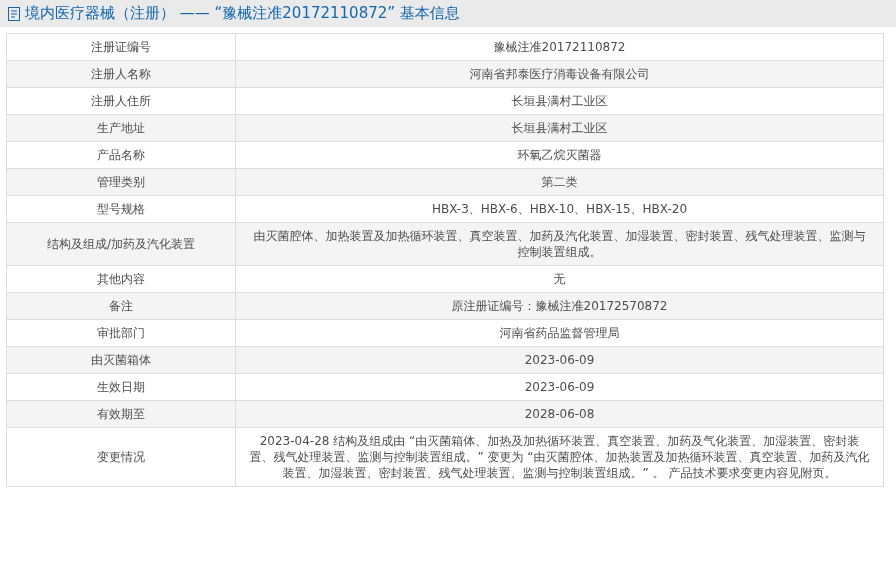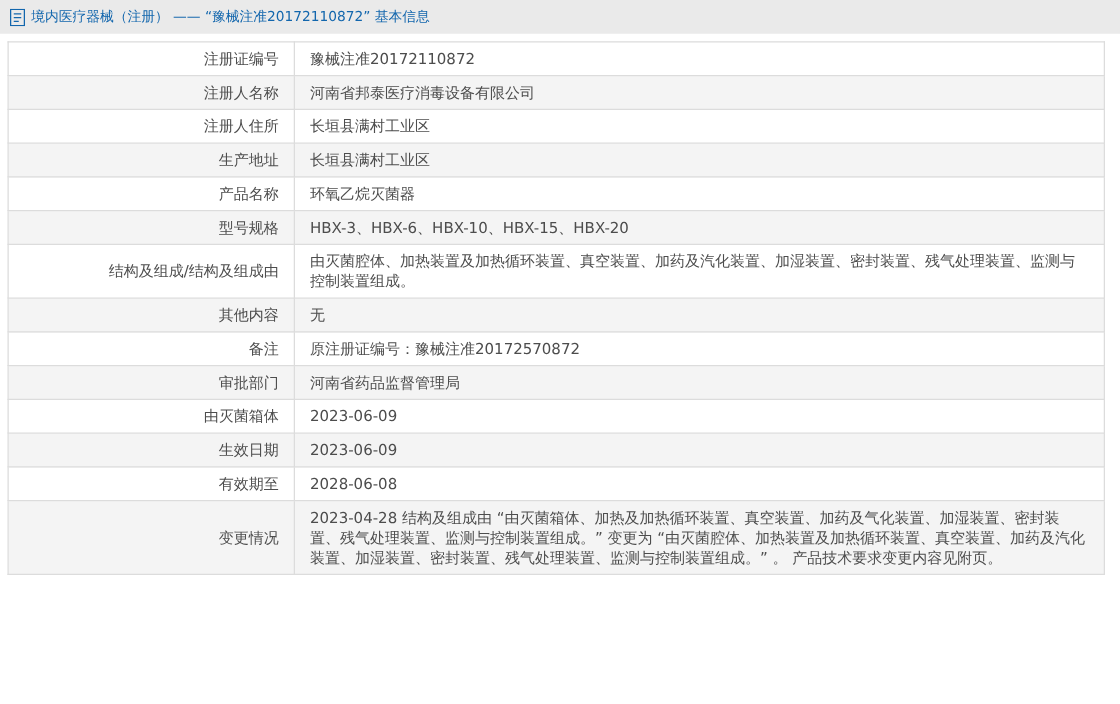--- a/index.html
+++ b/index.html
@@ -19,21 +19,21 @@
     color:var(--text);
   }
   .topbar{
     height:27px;width:100%;
     background:var(--topbar-bg);
     display:flex;align-items:center;
     padding:0 8px;gap:5px;
   }
   .topbar .title{
     color:var(--header-blue);
-    font-size:11px;
+    font-size:15px;
     white-space:nowrap;
   }
   .doc-icon{display:inline-flex;align-items:center;}
   table.info-table{
     width:878px;
     margin:6px 0 0 6px;
     border-collapse:collapse;
     border:1px solid var(--outer-border);
     font-size:12px;
     color:var(--text);
@@ -42,24 +42,24 @@
   .info-table td{
     border:1px solid var(--border);
     padding:5px 12px;
     line-height:16px;
     vertical-align:middle;
     word-break:break-all;
   }
   .info-table tr:nth-child(even){background:var(--row-alt-bg);}
   .label-cell{
     width:229px;
-    text-align:right;
+    text-align:center;
     white-space:nowrap;
   }
-  .value-cell{text-align:left;}
+  .value-cell{text-align:center;}
 </style>
 </head>
 <body>
 
 <div class="topbar">
   <span class="doc-icon">
     <svg width="12" height="14" viewBox="0 0 12 14">
       <rect x="0.5" y="0.5" width="11" height="13" fill="none" stroke="#1266ad" stroke-width="1"></rect>
       <line x1="3" y1="4" x2="9" y2="4" stroke="#1266ad" stroke-width="1"></line>
       <line x1="3" y1="7" x2="9" y2="7" stroke="#1266ad" stroke-width="1"></line>
@@ -85,25 +85,29 @@
       </tr>
       <tr>
         <td class="label-cell"><span>生产地址</span></td>
         <td class="value-cell"><span>长垣县满村工业区</span></td>
       </tr>
       <tr>
         <td class="label-cell"><span>产品名称</span></td>
         <td class="value-cell"><span>环氧乙烷灭菌器</span></td>
       </tr>
       <tr>
+        <td class="label-cell"><span>管理类别</span></td>
+        <td class="value-cell"><span>第二类</span></td>
+      </tr>
+      <tr>
         <td class="label-cell"><span>型号规格</span></td>
         <td class="value-cell"><span>HBX-3、HBX-6、HBX-10、HBX-15、HBX-20</span></td>
       </tr>
       <tr>
-        <td class="label-cell"><span>结构及组成/结构及组成由</span></td>
+        <td class="label-cell"><span>结构及组成/加药及汽化装置</span></td>
         <td class="value-cell"><span>由灭菌腔体、加热装置及加热循环装置、真空装置、加药及汽化装置、加湿装置、密封装置、残气处理装置、监测与控制装置组成。</span></td>
       </tr>
       <tr>
         <td class="label-cell"><span>其他内容</span></td>
         <td class="value-cell"><span>无</span></td>
       </tr>
       <tr>
         <td class="label-cell"><span>备注</span></td>
         <td class="value-cell"><span>原注册证编号：豫械注准20172570872</span></td>
       </tr>

